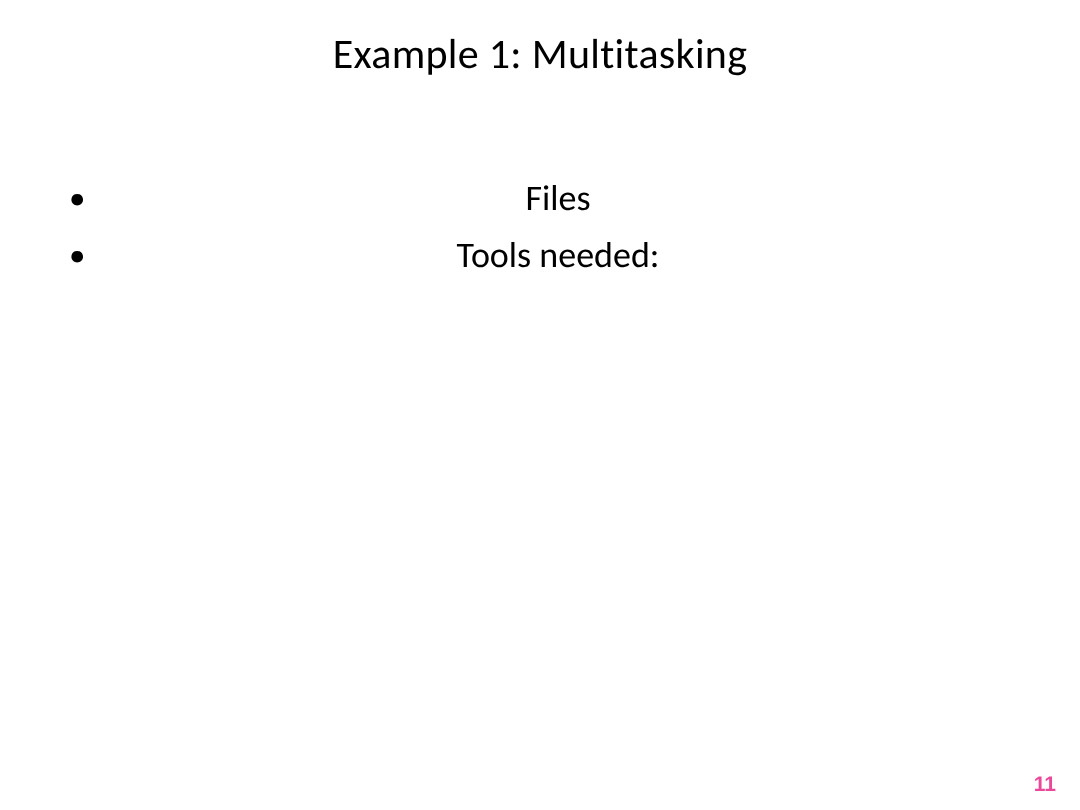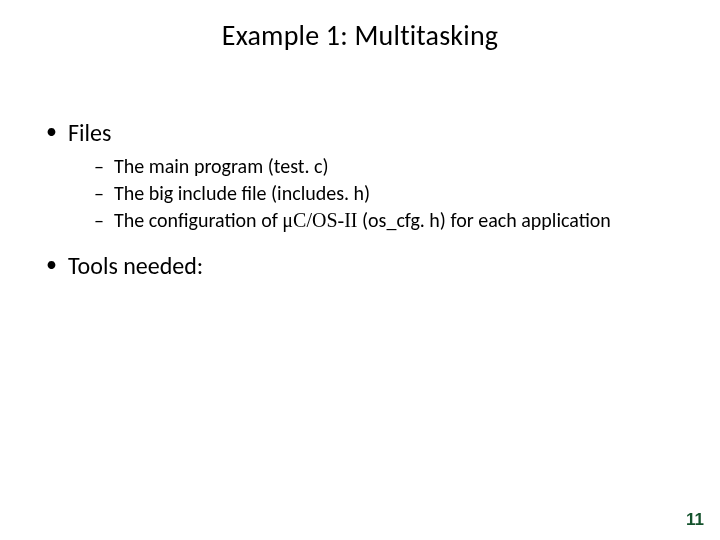--- a/index.html
+++ b/index.html
@@ -26,20 +26,21 @@
     text-align: center;
     font-size: 28px;
     font-weight: 400;
     letter-spacing: 0.2px;
   }
   .body {
     position: absolute;
     top: 110px;
     left: 44px;
     right: 44px;
+    text-align: center;
   }
   .lvl1 {
     font-size: 24px;
     margin: 8px 0 6px 0;
     padding-left: 24px;
     position: relative;
     line-height: 1.25;
   }
   .lvl1::before {
     content: "•";
@@ -66,42 +67,35 @@
     left: 0;
     top: 0;
   }
   .serif-part {
     font-family: "Times New Roman", Times, serif;
   }
   .pagenum {
     position: absolute;
     right: 16px;
     bottom: 10px;
-    font-size: 17px;
-    color: #14532d;
+    font-size: 14px;
+    color: #ec4899;
     font-weight: 600;
     font-family: Arial, sans-serif;
   }
 </style>
 </head>
 <body>
 
 <div class="slide">
 
   <div class="title">Example 1: Multitasking</div>
 
   <div class="body">
 
     <div class="lvl1">Files</div>
-    <div class="lvl2-wrap">
-      <div class="lvl2">The main program (test. c)</div>
-      <div class="lvl2">The big include file (includes. h)</div>
-      <div class="lvl2">
-        <span>The configuration of </span><span class="serif-part">μC/OS-II</span><span> (os_cfg. h) for each application</span>
-      </div>
-    </div>
 
     <div class="lvl1">Tools needed:</div>
 
   </div>
 
   <div class="pagenum">11</div>
 </div>
 
 </body></html>

